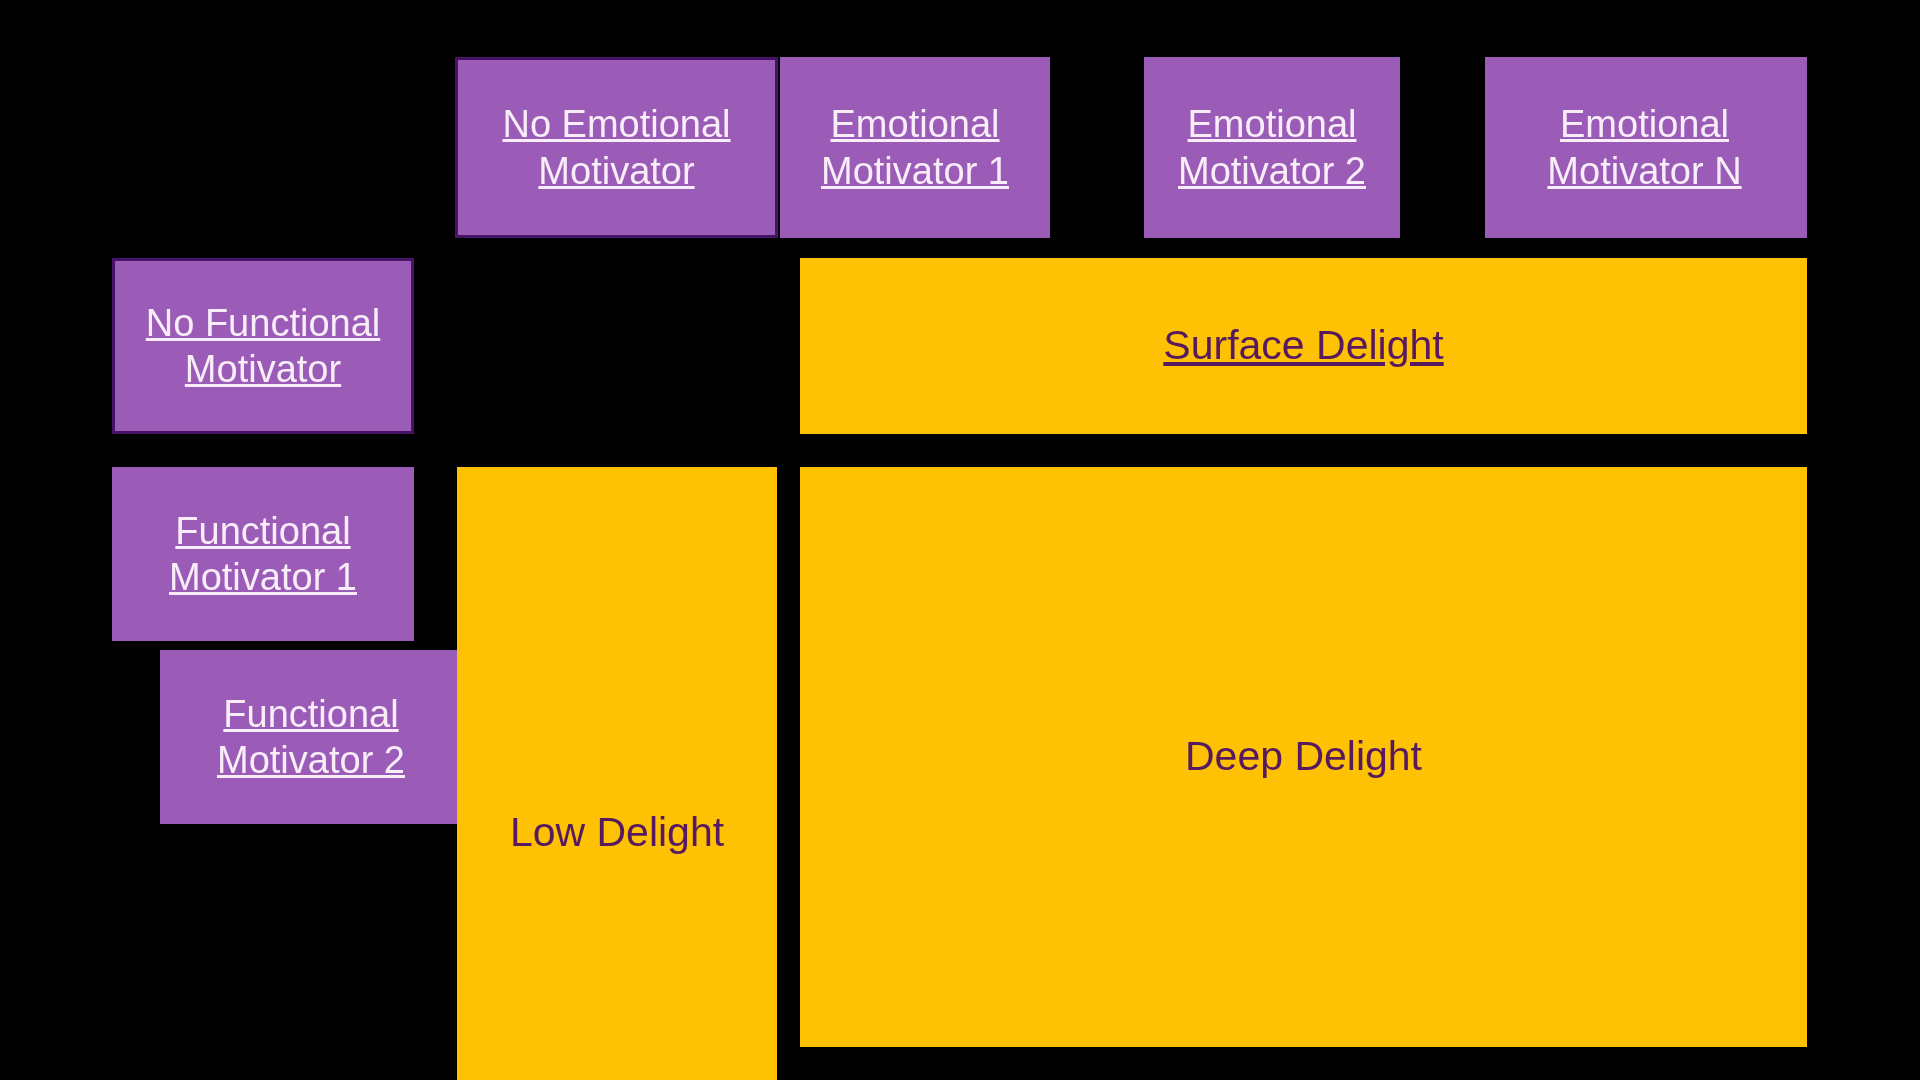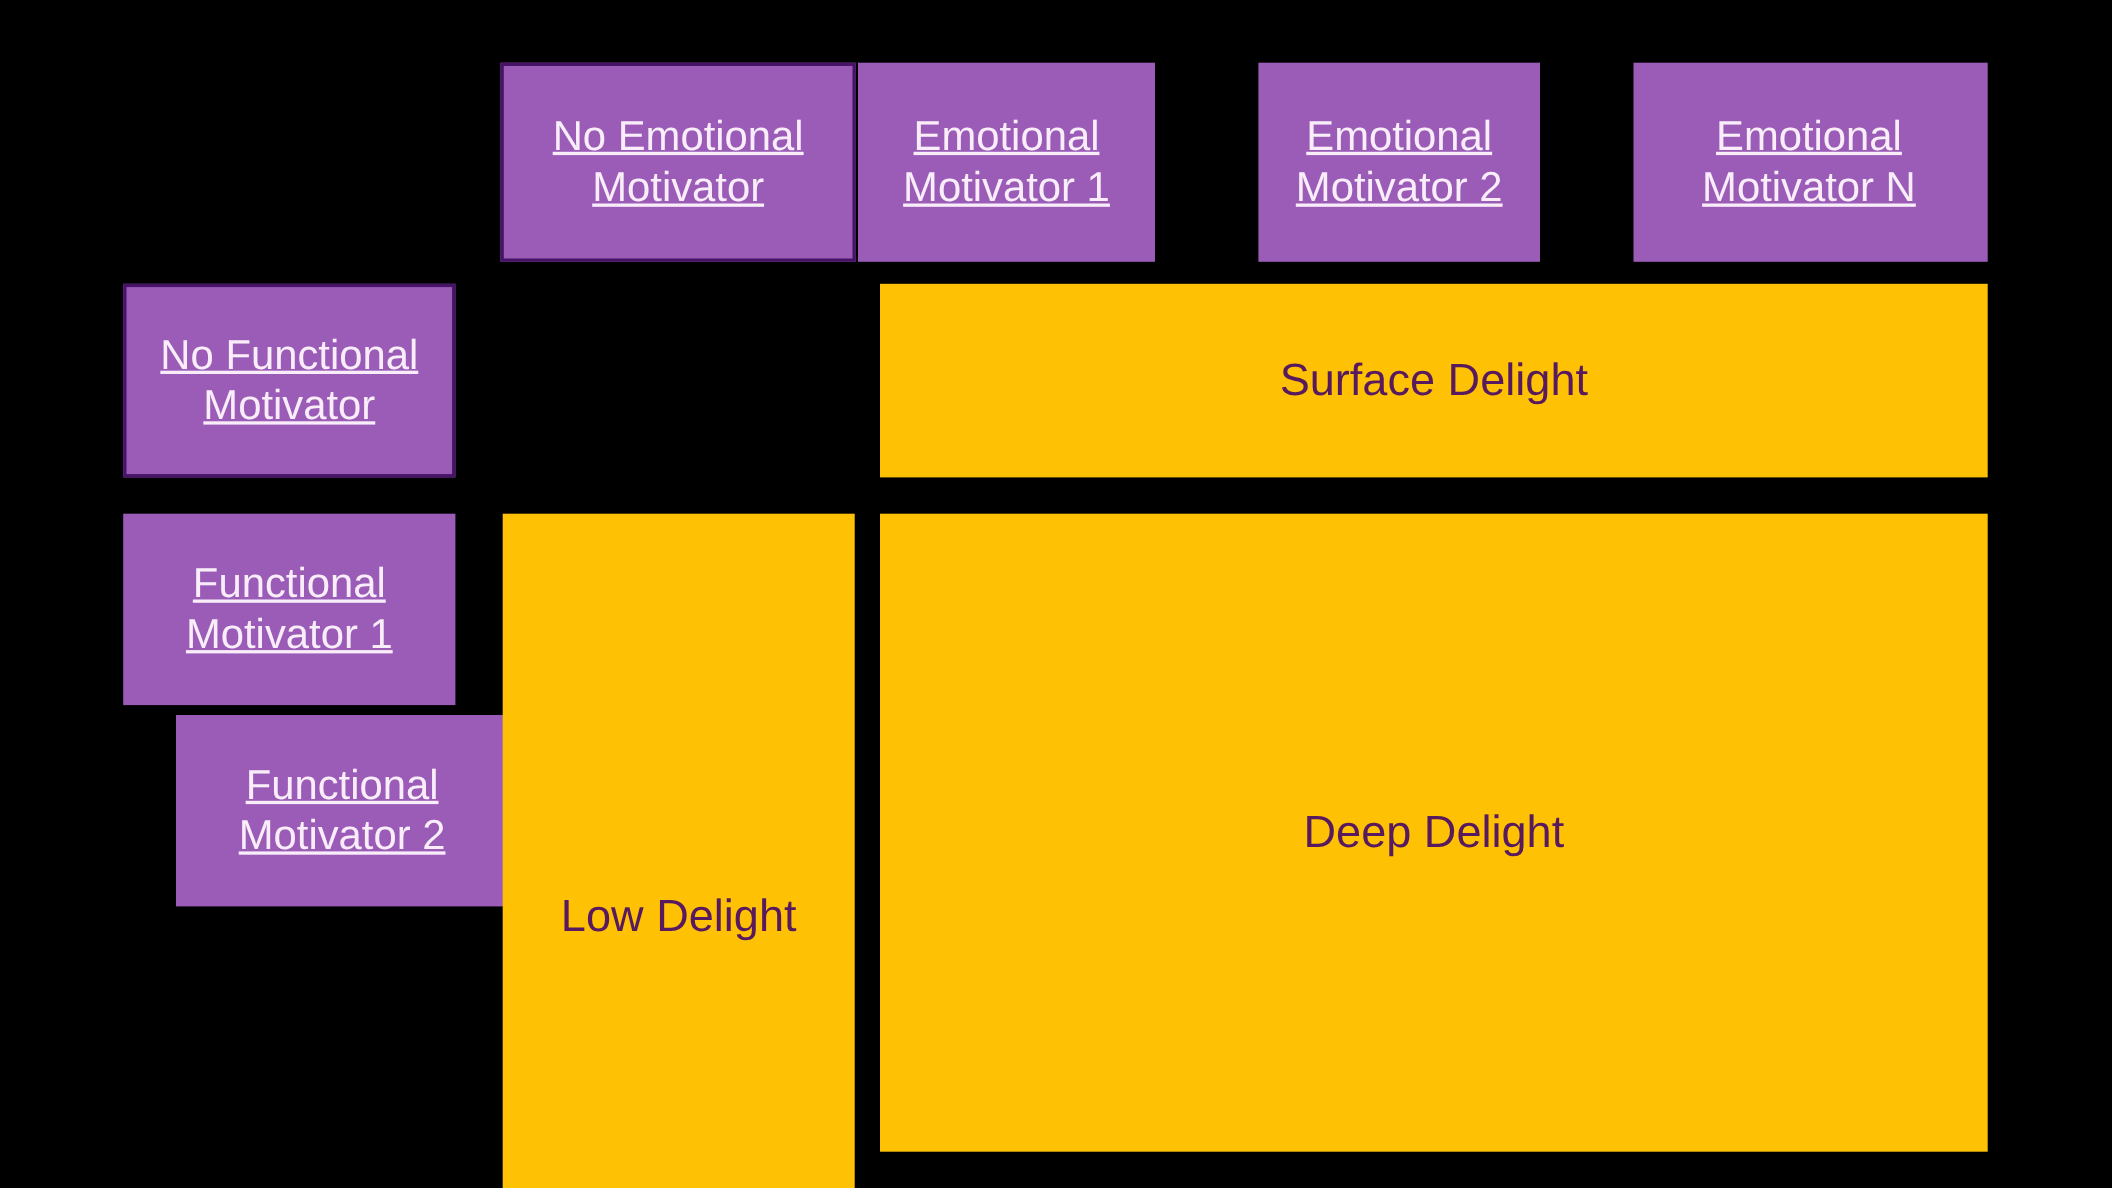--- a/index.html
+++ b/index.html
@@ -46,21 +46,21 @@
   .c1 { left: 780px; width: 270px; align-items: center; }
   .c2 { left: 1144px; width: 256px; }
   .c3 { left: 1485px; width: 322px; padding-left: 25px; }
   
   .rowhdr { left: 112px; width: 302px; }
   .r0 { top: 258px; height: 176px; }
   .r1 { top: 467px; height: 174px; }
   .r2 { top: 650px; height: 174px; margin-left: 48px; }
   .r3 { top: 873px; height: 174px; }
   
-  .cell-surface { left: 800px; top: 258px; width: 1007px; height: 176px; }
+  .cell-surface { left: 800px; top: 258px; width: 1007px; height: 176px; text-decoration: underline; }
   .cell-low     { left: 457px; top: 467px; width: 320px;  height: 732px; }
   .cell-deep    { left: 800px; top: 467px; width: 1007px; height: 580px; align-items: center; }
 </style>
 </head>
 <body>
 
 <div class="canvas">
 
   <div class="box hdr colhdr c0 bordered">
     <span>No Emotional Motivator</span>

